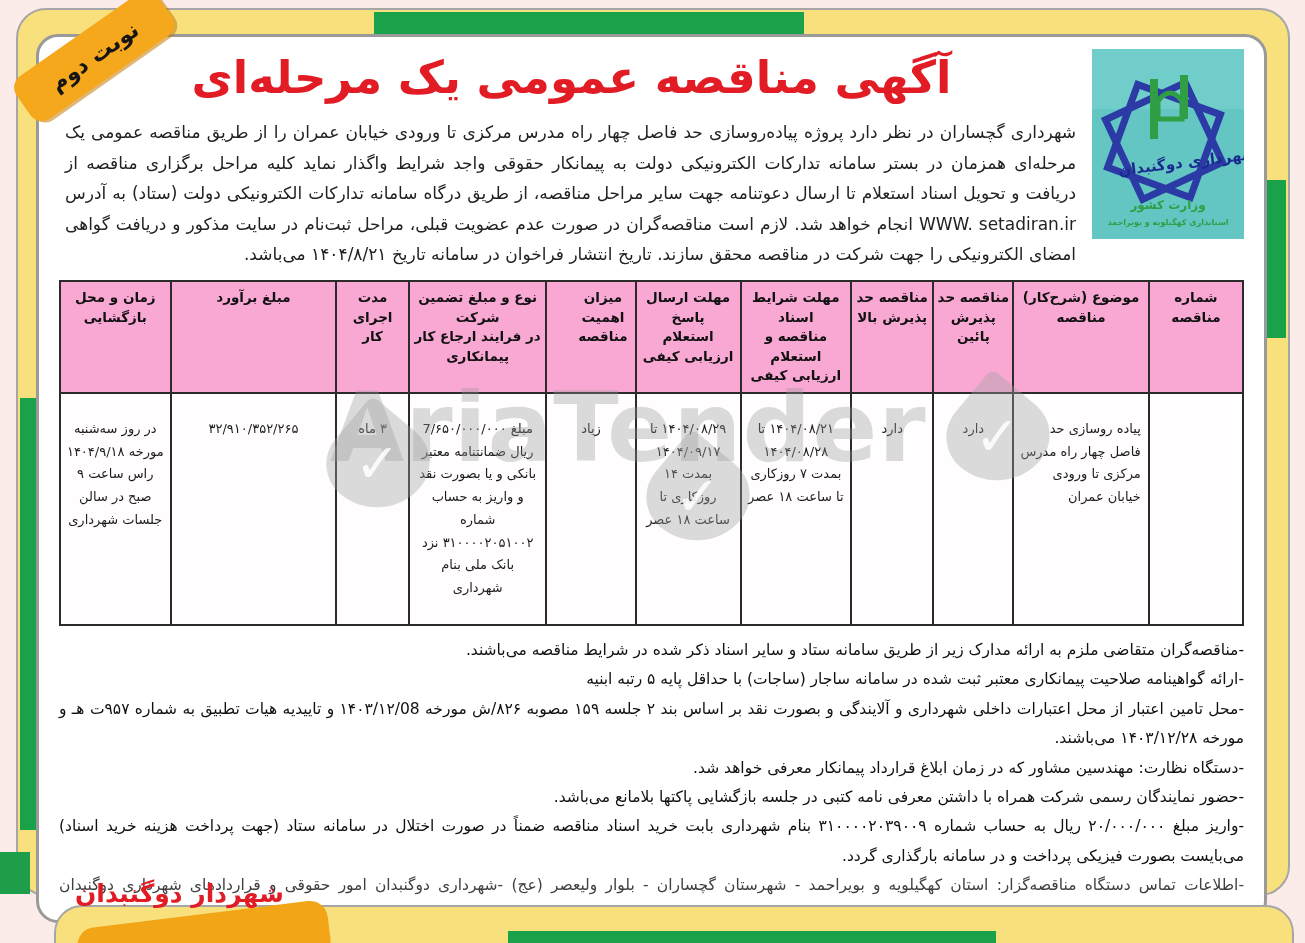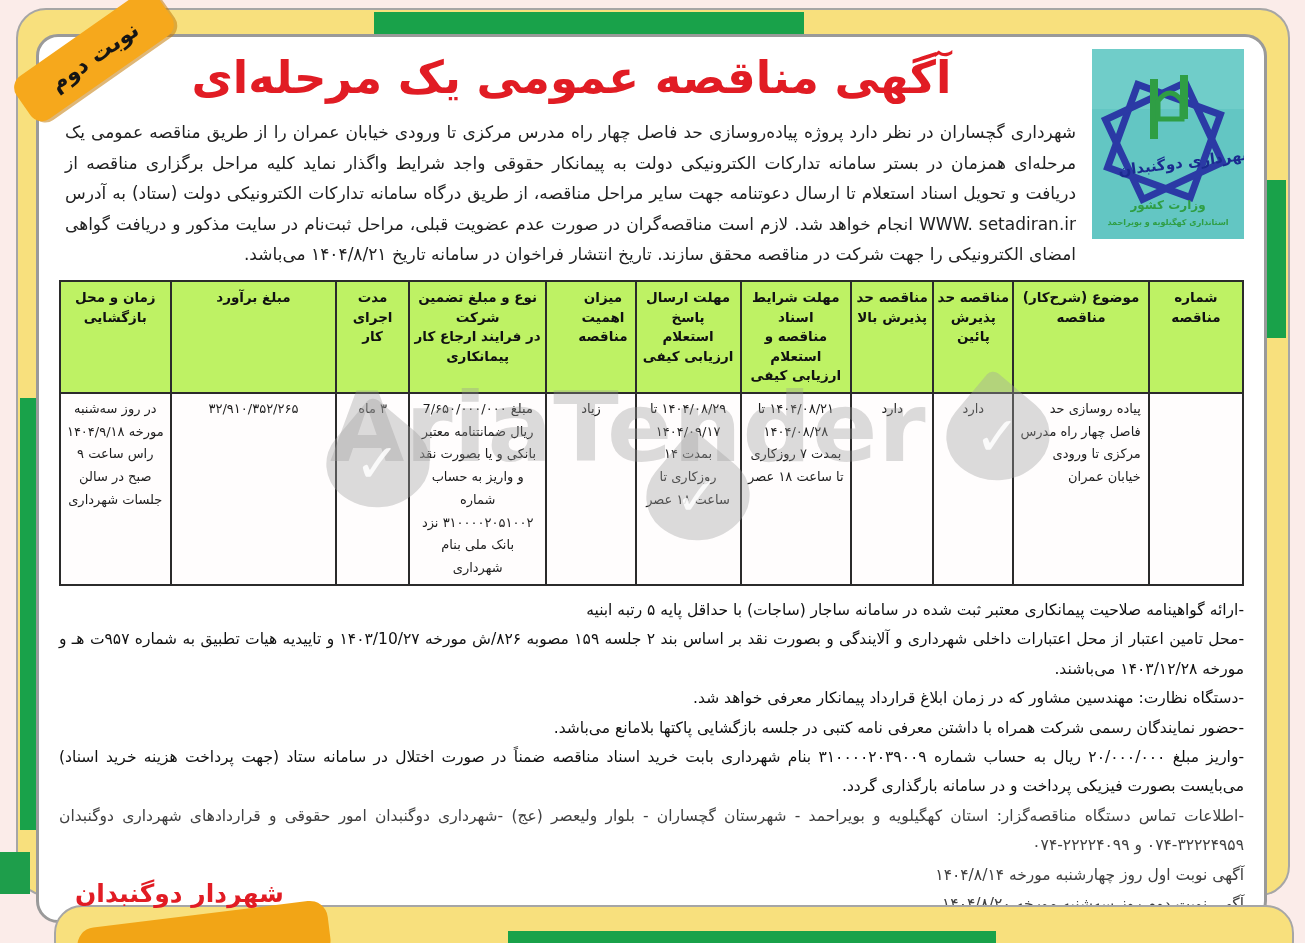--- a/index.html
+++ b/index.html
@@ -42,26 +42,26 @@
   }
   .intro{
     font-size:17px; line-height:1.8; text-align:justify; margin:0 6px; color:#222;
   }
   
   table.tender{
     width:100%; table-layout:fixed; border-collapse:collapse; direction:rtl;
     margin-top:10px;
   }
   table.tender th{
-    background:#bef264; font-size:13.5px; font-weight:bold; color:#111;
+    background:#f9a8d4; font-size:13.5px; font-weight:bold; color:#111;
     border:2px solid #2b2b2b; padding:6px 3px; height:60px;
     vertical-align:top; white-space:pre-line; line-height:1.45;
   }
   table.tender td{
-    border:2px solid #2b2b2b; font-size:13px; padding:4px 5px; height:116px;
+    border:2px solid #2b2b2b; font-size:13px; padding:24px 5px; height:116px;
     vertical-align:top; text-align:center; line-height:1.75; background:#fffdfd;
   }
   table.tender td:nth-child(2){text-align:right; padding-right:7px;}
   table.tender th:nth-child(1){width:8.0%;}
   table.tender th:nth-child(2){width:11.8%;}
   table.tender th:nth-child(3){width:6.7%;}
   table.tender th:nth-child(4){width:6.9%;}
   table.tender th:nth-child(5){width:9.5%;}
   table.tender th:nth-child(6){width:9.0%;}
   table.tender th:nth-child(7){width:5.5%;padding-left:27px;}
@@ -186,22 +186,23 @@
             <td>زیاد</td>
             <td>مبلغ 7/۶۵۰/۰۰۰/۰۰۰ ریال ضمانتنامه معتبر بانکی و یا بصورت نقد و واریز به حساب شماره ۳۱۰۰۰۰۲۰۵۱۰۰۲ نزد بانک ملی بنام شهرداری</td>
             <td>۳ ماه</td>
             <td>۳۲/۹۱۰/۳۵۲/۲۶۵</td>
             <td>در روز سه‌شنبه مورخه ۱۴۰۴/۹/۱۸ راس ساعت ۹ صبح در سالن جلسات شهرداری</td>
           </tr>
         </tbody>
     </table>
 
     <ul class="conditions">
+        <li>-مناقصه‌گران متقاضی ملزم به ارائه مدارک زیر از طریق سامانه ستاد و سایر اسناد ذکر شده در شرایط مناقصه می‌باشند.</li>
         <li>-ارائه گواهینامه صلاحیت پیمانکاری معتبر ثبت شده در سامانه ساجار (ساجات) با حداقل پایه ۵ رتبه ابنیه</li>
-        <li>-محل تامین اعتبار از محل اعتبارات داخلی شهرداری و آلایندگی و بصورت نقد بر اساس بند ۲ جلسه ۱۵۹ مصوبه ۸۲۶/ش مورخه ۱۴۰۳/10/۲۷ و تاییدیه هیات تطبیق به شماره ۹۵۷ت هـ و مورخه ۱۴۰۳/۱۲/۲۸ می‌باشند.</li>
+        <li>-محل تامین اعتبار از محل اعتبارات داخلی شهرداری و آلایندگی و بصورت نقد بر اساس بند ۲ جلسه ۱۵۹ مصوبه ۸۲۶/ش مورخه ۱۴۰۳/۱۲/08 و تاییدیه هیات تطبیق به شماره ۹۵۷ت هـ و مورخه ۱۴۰۳/۱۲/۲۸ می‌باشند.</li>
         <li>-دستگاه نظارت: مهندسین مشاور که در زمان ابلاغ قرارداد پیمانکار معرفی خواهد شد.</li>
         <li>-حضور نمایندگان رسمی شرکت همراه با داشتن معرفی نامه کتبی در جلسه بازگشایی پاکتها بلامانع می‌باشد.</li>
         <li>-واریز مبلغ ۲۰/۰۰۰/۰۰۰ ریال به حساب شماره ۳۱۰۰۰۰۲۰۳۹۰۰۹ بنام شهرداری بابت خرید اسناد مناقصه ضمناً در صورت اختلال در سامانه ستاد (جهت پرداخت هزینه خرید اسناد) می‌بایست بصورت فیزیکی پرداخت و در سامانه بارگذاری گردد.</li>
       </ul>
 
     <div class="footer-line contact">-اطلاعات تماس دستگاه مناقصه‌گزار: استان کهگیلویه و بویراحمد - شهرستان گچساران - بلوار ولیعصر (عج) -شهرداری دوگنبدان امور حقوقی و قراردادهای شهرداری دوگنبدان ۳۲۲۲۴۹۵۹-۰۷۴ و ۲۲۲۲۴۰۹۹-۰۷۴</div>
     <div class="footer-line">آگهی نوبت اول روز چهارشنبه مورخه ۱۴۰۴/۸/۱۴</div>
     <div class="footer-line">آگهی نوبت دوم روز سه‌شنبه مورخه ۱۴۰۴/۸/۲۰</div>
 
     <div class="signature">

